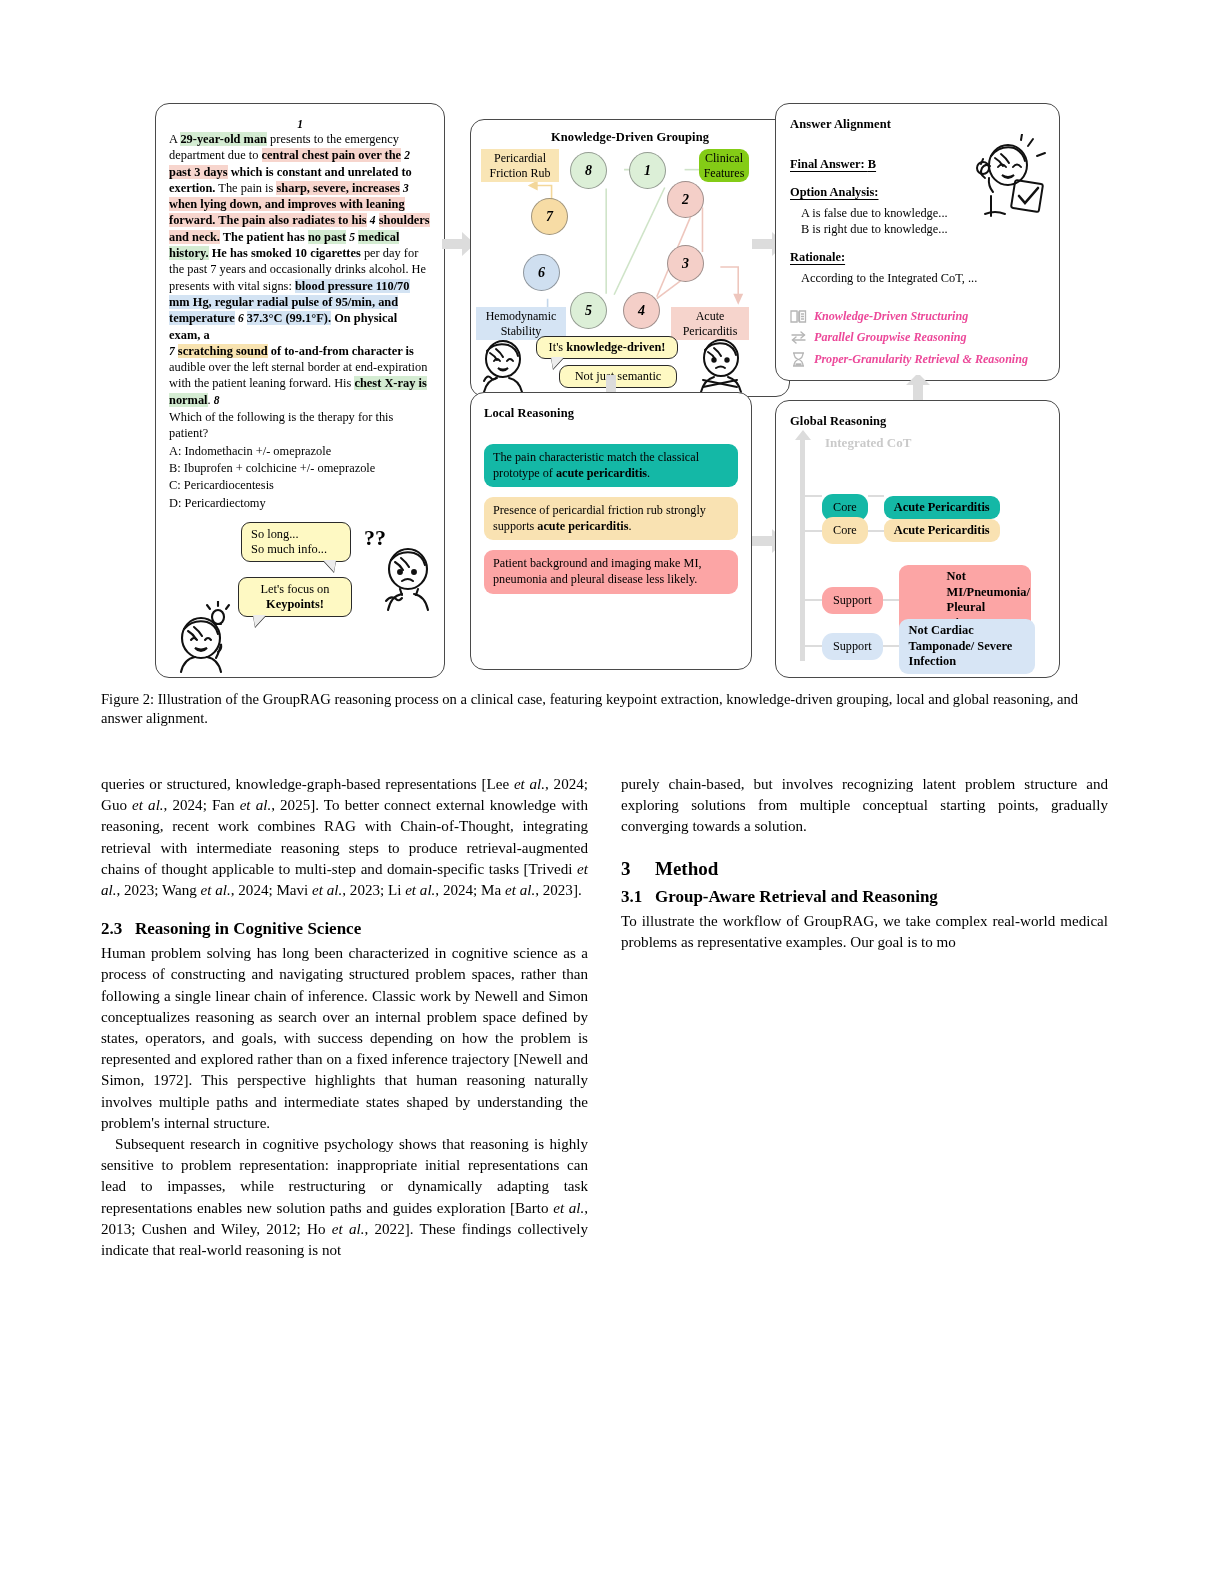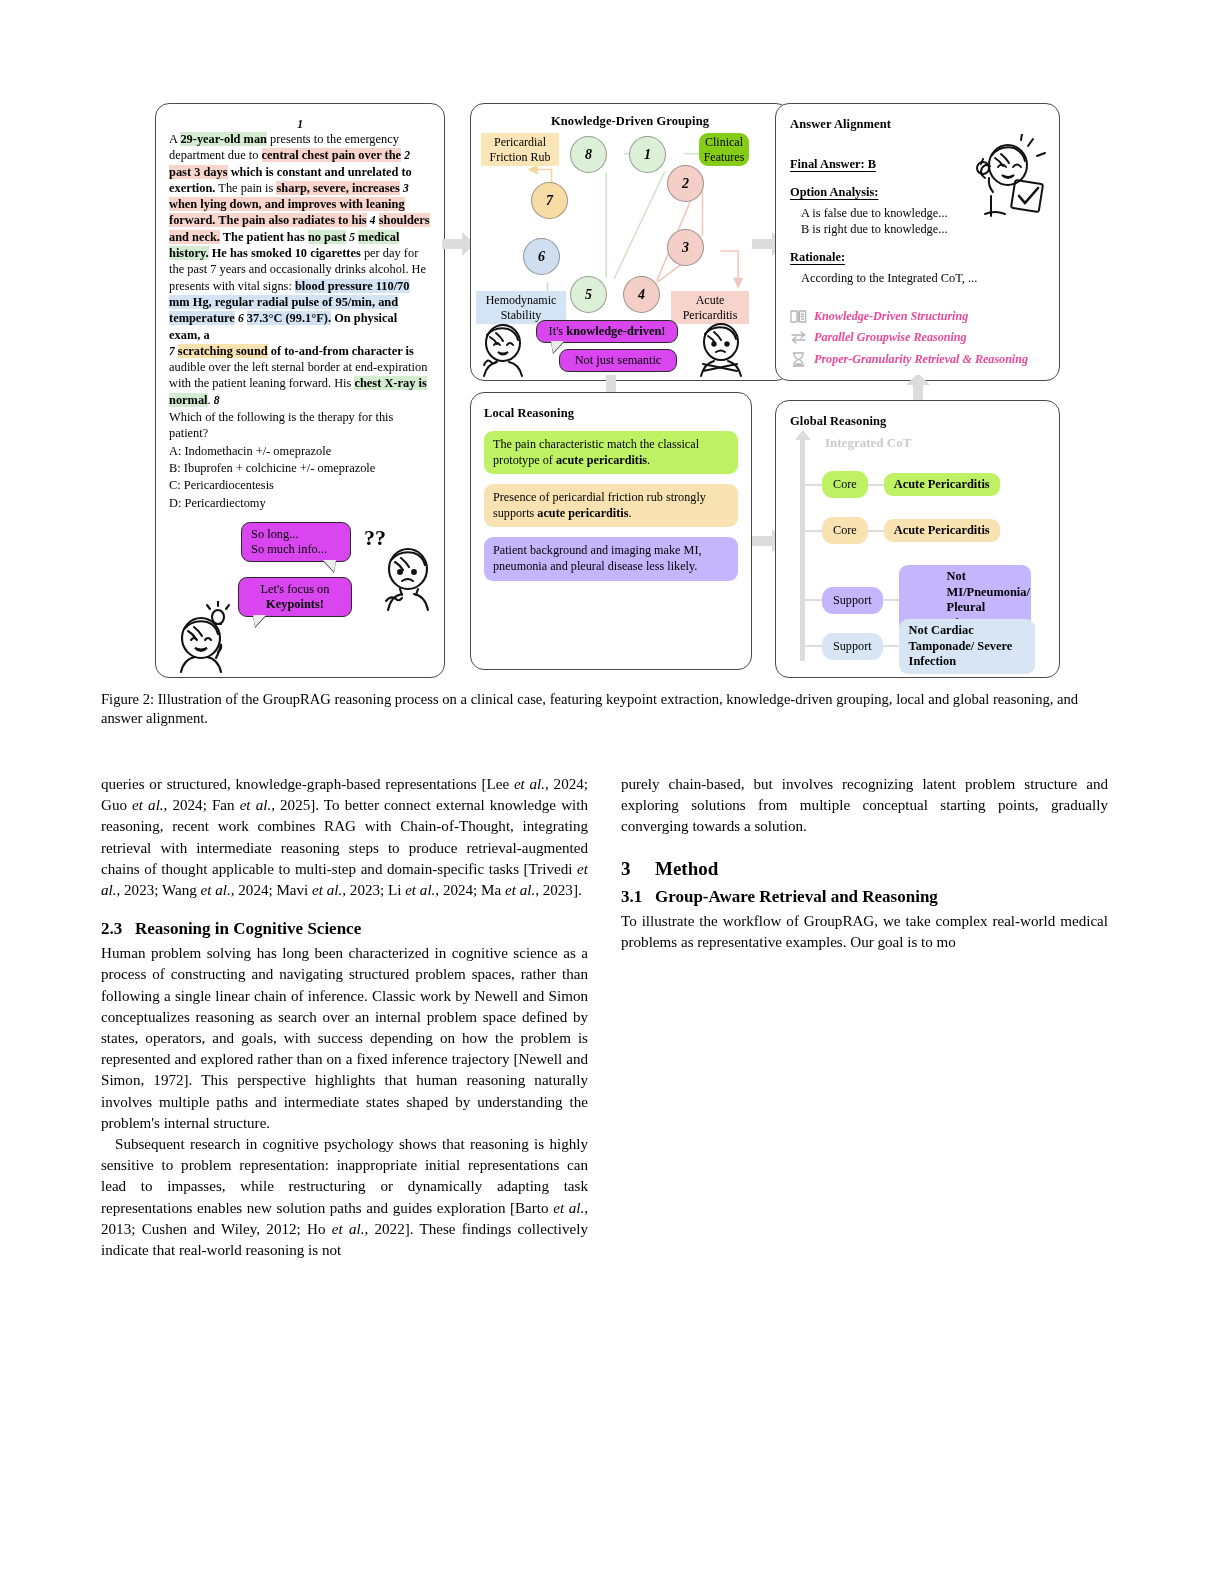--- a/index.html
+++ b/index.html
@@ -37,39 +37,39 @@
   .hl-blue   { background:#d3e3f3; }
   .hl-amber  { background:#f8e3b0; }
   .kp {
     font-style:italic; font-weight:bold; font-size:11.5px;
   }
   .kp-top { display:block; text-align:center; margin-bottom:1px; }
   .options { font-size:12.4px; line-height:16.3px; margin-top:1px; }
 
   
   .bubble {
-    position:absolute; background:#d946ef; border:1.4px solid #2a2a2a;
+    position:absolute; background:#fef9c3; border:1.4px solid #2a2a2a;
     border-radius:9px; padding:4px 9px;
     font-size:12.4px; line-height:15px; text-align:left;
   }
   .bubble.tail-br::after {
     content:""; position:absolute; right:14px; bottom:-11px;
     border-left:11px solid transparent; border-right:2px solid transparent;
     border-top:12px solid #ececec;
     filter:drop-shadow(0 1.4px 0 #2a2a2a);
   }
   .bubble.tail-bl::after {
     content:""; position:absolute; left:14px; bottom:-11px;
     border-right:11px solid transparent; border-left:2px solid transparent;
     border-top:12px solid #ececec;
     filter:drop-shadow(0 1.4px 0 #2a2a2a);
   }
 
   
-  #panel-kdg { left:315px; top:0; width:320px; height:278px; }
+  #panel-kdg { left:315px; top:16px; width:320px; height:278px; }
   #panel-kdg .panel-title { position:absolute; left:0; right:0; top:10px; text-align:center; }
   .graph { position:absolute; left:0; top:0; width:100%; height:100%; }
   .node {
     position:absolute; width:37px; height:37px; border-radius:50%;
     display:flex; align-items:center; justify-content:center;
     font-style:italic; font-weight:bold; font-size:14px;
     border:1.1px solid rgba(90,90,90,.55);
   }
   .n-green { background:#dcefd7; }
   .n-pink  { background:#f4cfc8; }
@@ -94,23 +94,23 @@
   .feat-label { font-style:italic; font-weight:bold; font-size:12.1px; color:#ec4899; }
 
   
   #panel-lr { left:315px; top:289px; width:282px; height:278px; padding:13px 13px; }
   #panel-lr .panel-title { margin-bottom:10px; }
   .lr-box {
     border-radius:9px; padding:6px 9px; font-size:12.2px; line-height:15.6px;
     margin-bottom:10px;
   }
   .lr-box b { font-weight:bold; }
-  .b-pink  { background:#bef264; }
+  .b-pink  { background:#14b8a6;margin-top:23px; }
   .b-amber { background:#f9e2b2; }
-  .b-green { background:#c4b5fd; }
+  .b-green { background:#fca5a5; }
   .b-blue  { background:#d7e5f5; }
 
   
   #panel-gr { left:620px; top:297px; width:285px; height:278px; padding:13px 14px; }
   #panel-gr .panel-title { margin-bottom:4px; }
   .gr-inner { position:relative; height:232px; }
   .gr-axis { position:absolute; left:10px; top:6px; width:5px; height:222px; background:#dcdcdc; }
   .gr-axis::before {
     content:""; position:absolute; left:-5.5px; top:-9px;
     border-left:8px solid transparent; border-right:8px solid transparent;

